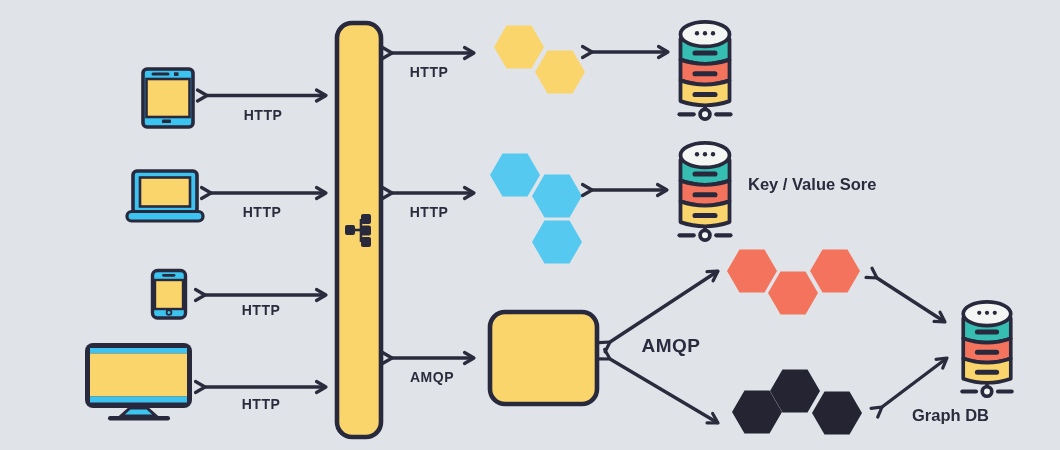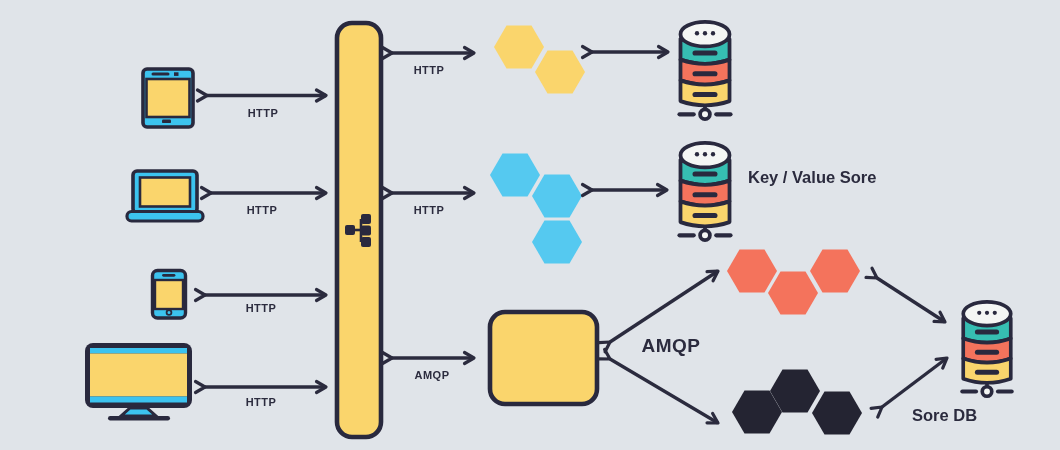--- a/index.html
+++ b/index.html
@@ -11,21 +11,21 @@
   }
   .canvas{position:absolute;left:0;top:0;width:1060px;height:450px;}
   svg.layer{position:absolute;left:0;top:0;}
   .lbl{
     position:absolute;
     color:#2b2b3e;
     font-weight:bold;
     white-space:nowrap;
     user-select:none;
   }
-  .proto{font-size:11px;transform:translateX(-50%);letter-spacing:0.5px;}
+  .proto{font-size:14px;transform:translateX(-50%);letter-spacing:0.5px;}
   .proto.big{font-size:19px;}
   .dbname{font-size:16.5px;}
 </style>
 </head>
 <body>
 
 <div class="canvas">
 
   <svg class="layer" width="1060" height="450" viewBox="0 0 1060 450">
     <defs>
@@ -145,16 +145,16 @@
 
   <div class="lbl proto" style="left:263px;top:107px;">HTTP</div>
   <div class="lbl proto" style="left:262px;top:204px;">HTTP</div>
   <div class="lbl proto" style="left:261px;top:302px;">HTTP</div>
   <div class="lbl proto" style="left:261px;top:396px;">HTTP</div>
   <div class="lbl proto" style="left:429px;top:64px;">HTTP</div>
   <div class="lbl proto" style="left:429px;top:204px;">HTTP</div>
   <div class="lbl proto" style="left:432px;top:369px;">AMQP</div>
   <div class="lbl proto big" style="left:671px;top:335px;">AMQP</div>
 
-  <div class="lbl dbname" style="left:748px;top:168px;">Key / Value Sore</div>
-  <div class="lbl dbname" style="left:912px;top:406px;">Sore DB</div>
+  <div class="lbl dbname" style="left:748px;top:175px;">Key / Value Sore</div>
+  <div class="lbl dbname" style="left:912px;top:406px;">Graph DB</div>
 
 </div>
 
 </body></html>

